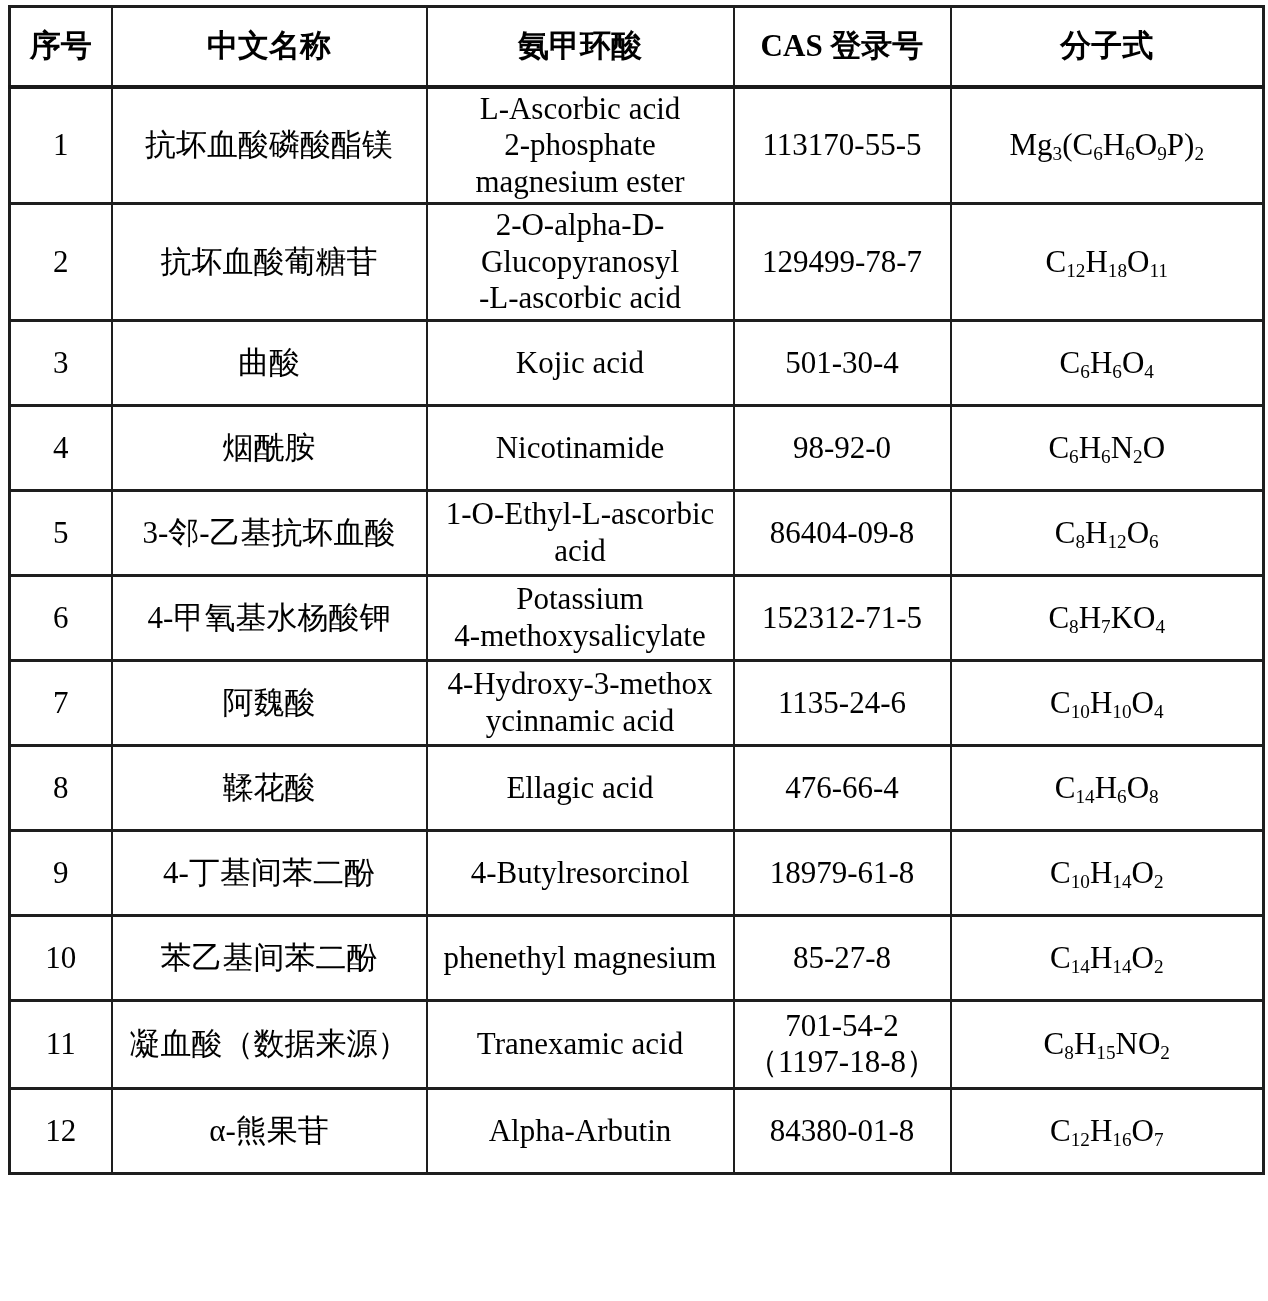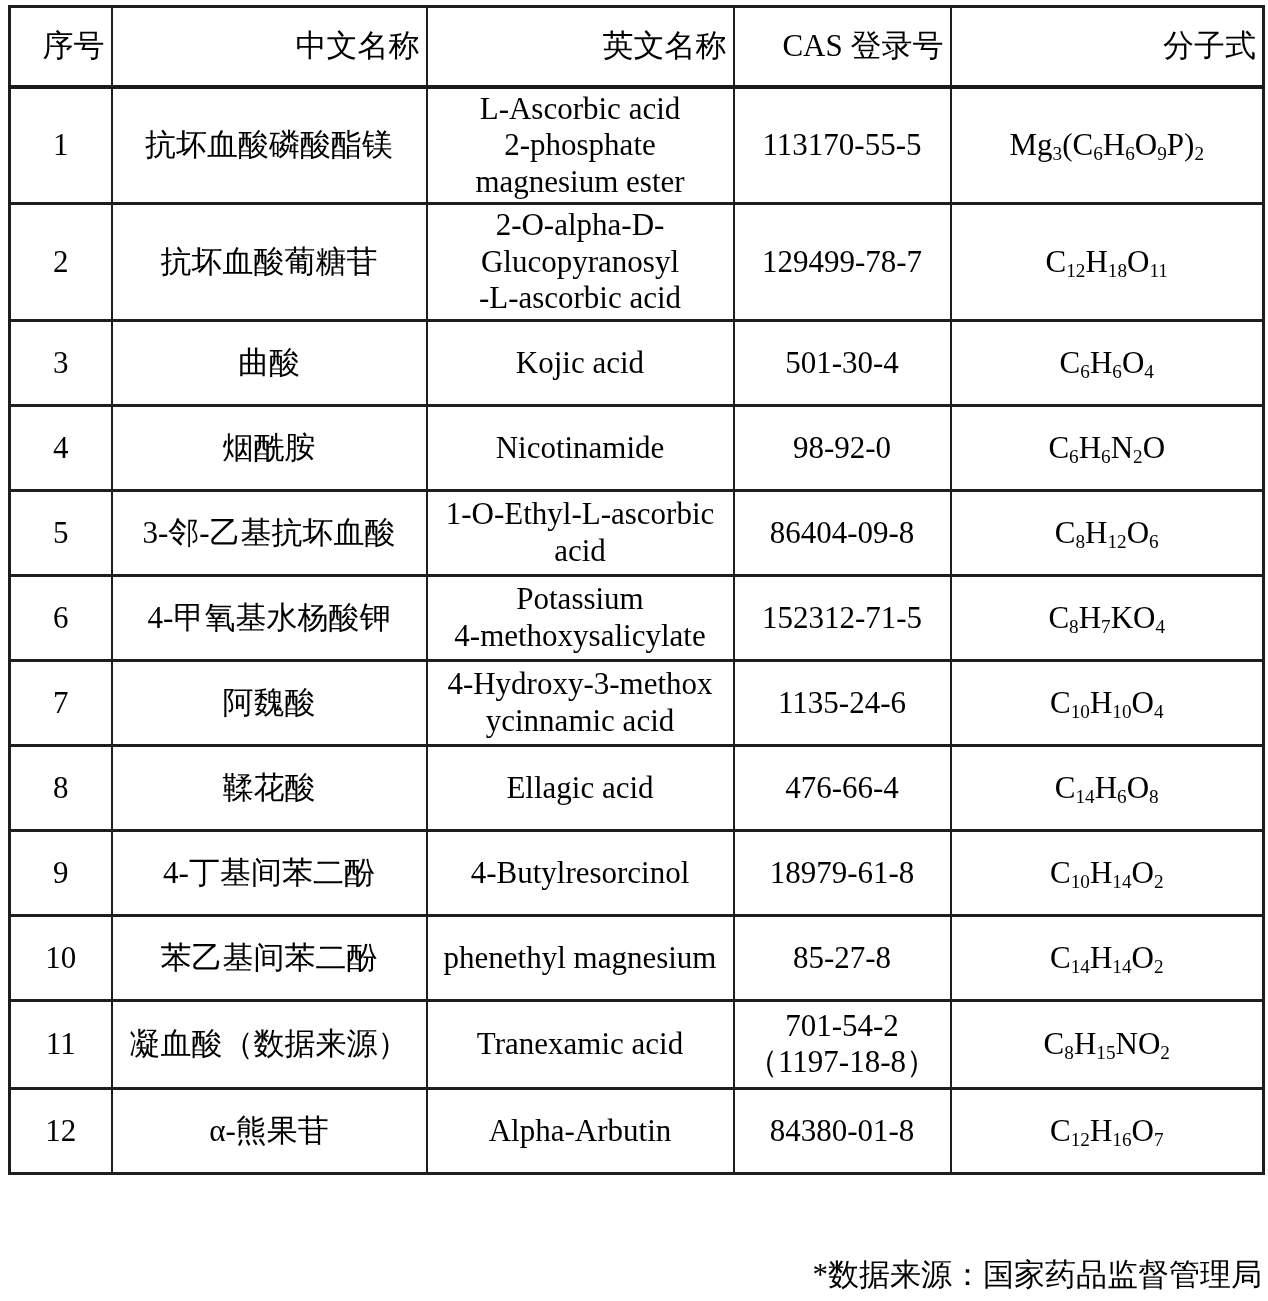--- a/index.html
+++ b/index.html
@@ -29,21 +29,21 @@
     border-bottom:3px solid #1e1e1e;
     text-align:center;
     vertical-align:middle;
     padding:2px 6px;
     font-size:31px;
     line-height:1.18;
     white-space:pre-line;
     background:#fff;
   }
   thead tr{height:80px;}
-  thead th{font-weight:400;border-bottom:4px solid #1a1a1a;text-align:right;}
+  thead th{font-weight:700;border-bottom:4px solid #1a1a1a;}
   tbody tr{height:85px;}
   tbody tr:nth-child(1){height:107px;}
   tbody tr:nth-child(2){height:115px;}
   tbody tr:nth-child(11){height:88px;}
   td sub{
     font-size:0.62em;
     line-height:0;
     vertical-align:-0.25em;
   }
   .footnote{
@@ -65,21 +65,21 @@
       <col class="c-seq">
       <col class="c-cn">
       <col class="c-en">
       <col class="c-cas">
       <col class="c-formula">
     </colgroup>
     <thead>
       <tr>
         <th>序号</th>
         <th>中文名称</th>
-        <th>英文名称</th>
+        <th>氨甲环酸</th>
         <th>CAS 登录号</th>
         <th>分子式</th>
       </tr>
     </thead>
     <tbody>
     <tr>
       <td>1</td>
       <td>抗坏血酸磷酸酯镁</td>
       <td>L-Ascorbic acid
 2-phosphate
@@ -178,15 +178,14 @@
       <td>12</td>
       <td>α-熊果苷</td>
       <td>Alpha-Arbutin</td>
       <td>84380-01-8</td>
       <td>C<sub>12</sub>H<sub>16</sub>O<sub>7</sub></td>
     </tr>
 
   </tbody>
   </table>
 
-  <div class="footnote">*数据来源：国家药品监督管理局</div>
 
 </div>
 
 </body></html>

